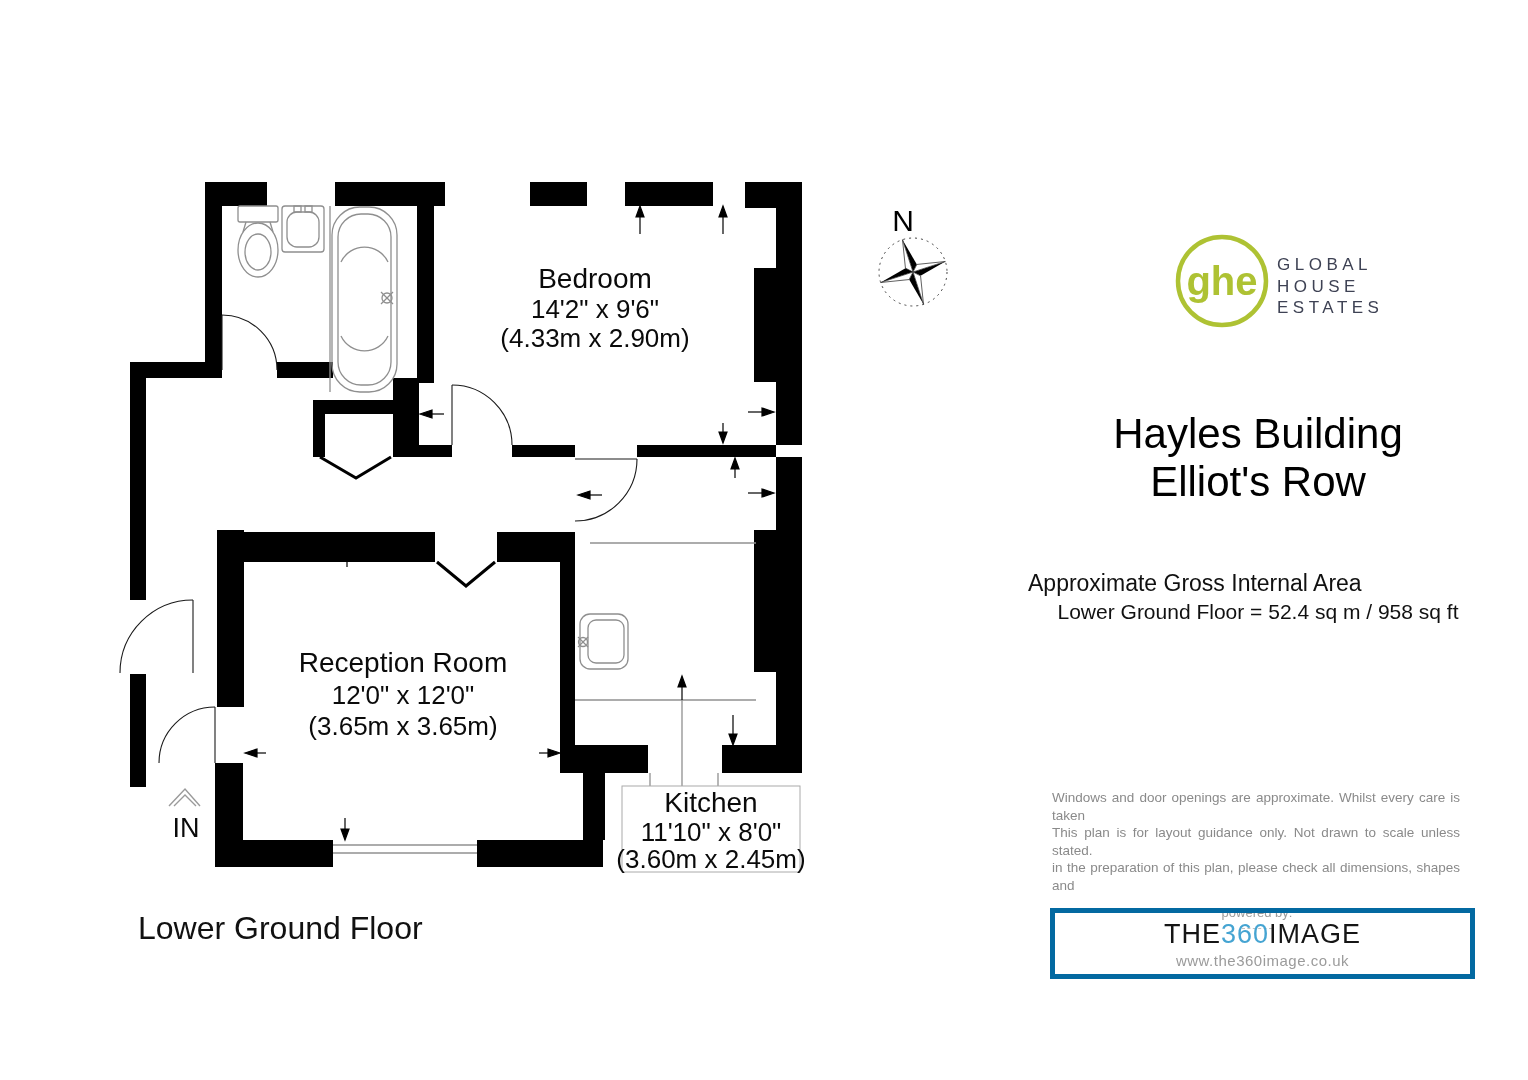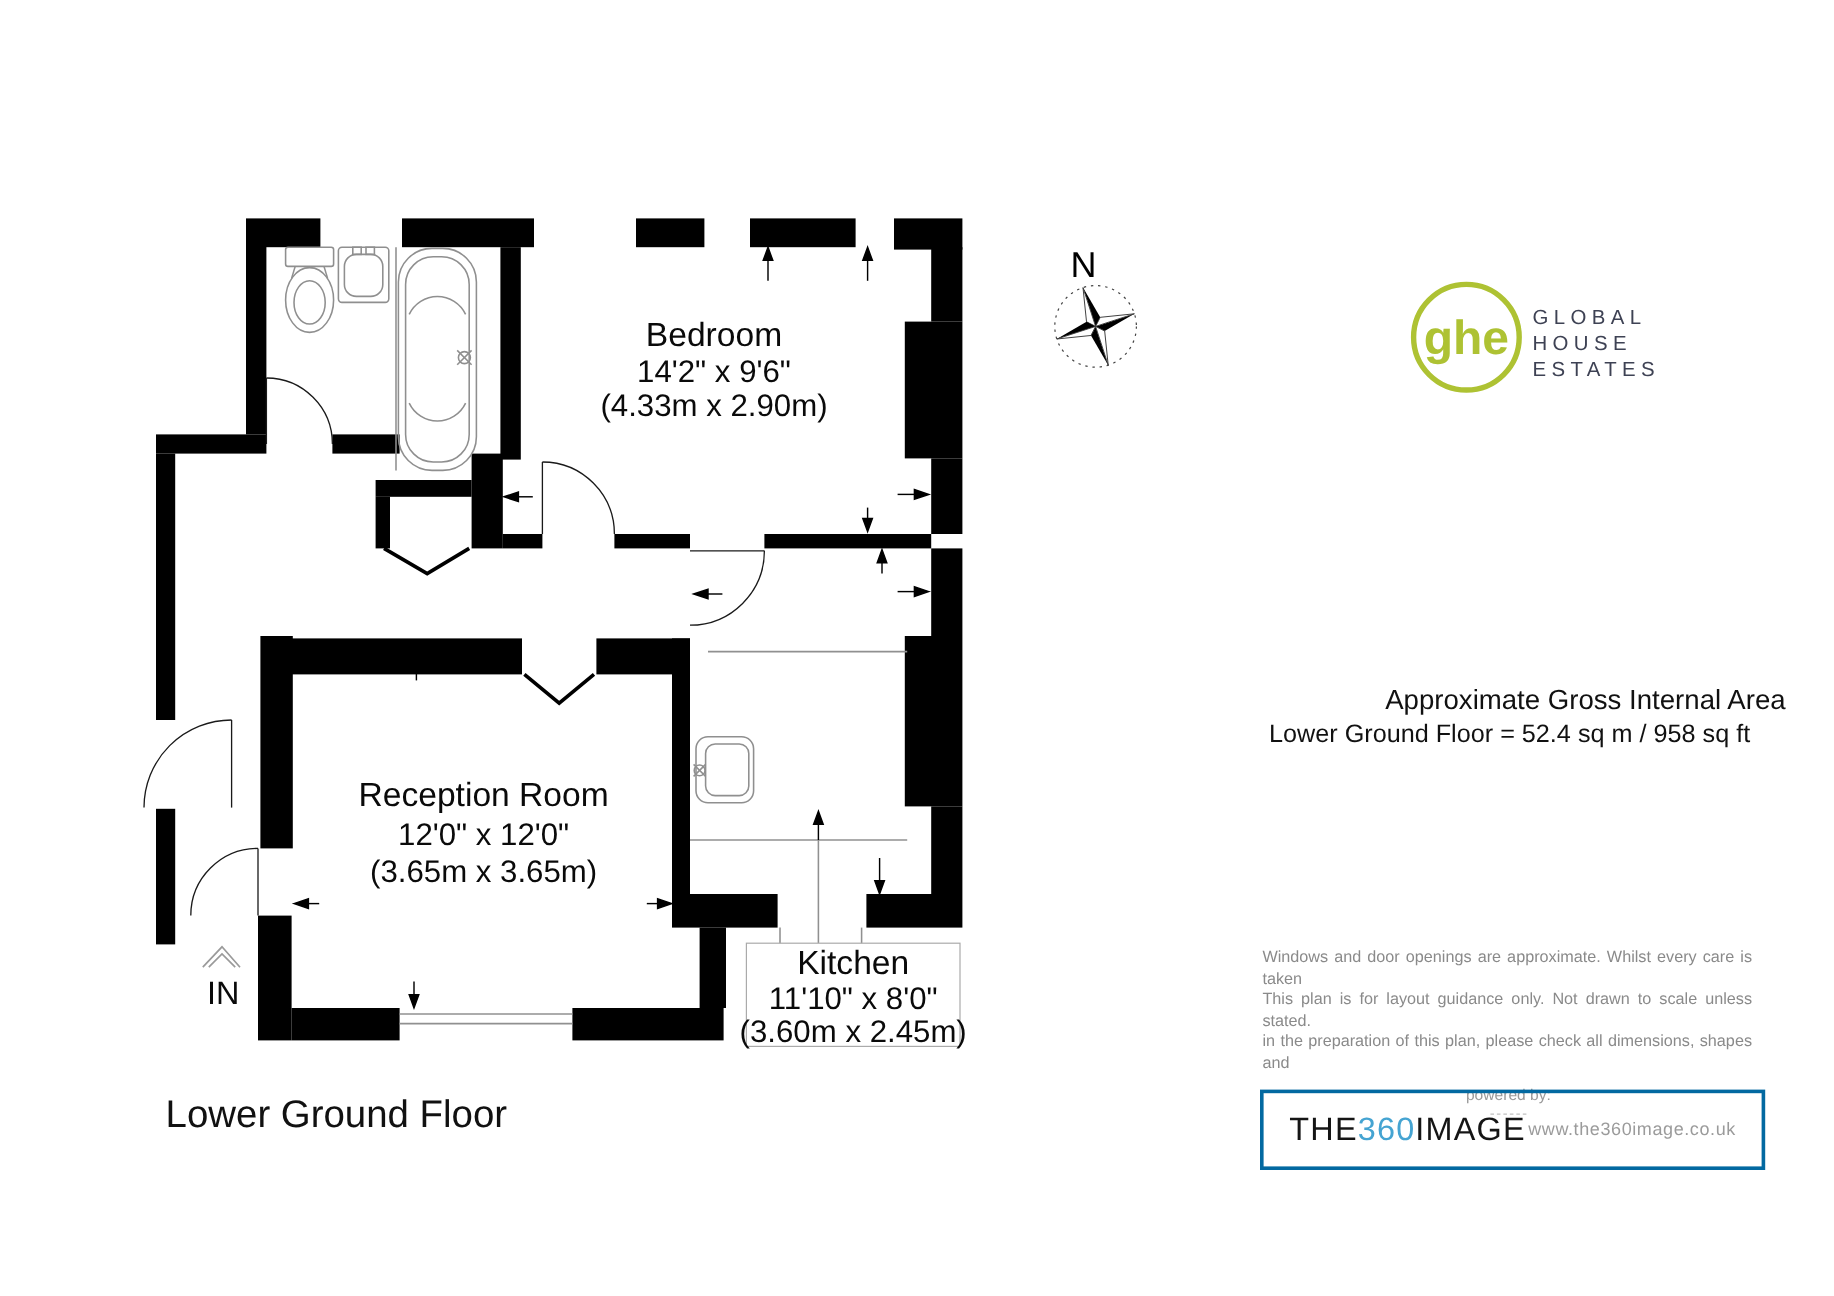--- a/index.html
+++ b/index.html
@@ -5,31 +5,31 @@
   html,body{margin:0;padding:0;background:#fff;}
   .canvas{
     position:relative;width:1528px;height:1080px;background:#fff;overflow:hidden;
     font-family:"Liberation Sans",sans-serif;color:#000;
   }
   .abs{position:absolute;}
   svg text{font-family:"Liberation Sans",sans-serif;}
   .floor-label{left:138px;top:910px;font-size:32px;color:#111;text-align:center;}
   .logo-text{left:1277px;top:254px;font-size:17px;letter-spacing:4.5px;line-height:21.5px;color:#3e4254;}
   .prop-title{left:1028px;top:410px;width:460px;text-align:center;font-size:42px;line-height:48px;color:#000;}
-  .area-heading{left:1028px;top:570px;width:460px;text-align:right;font-size:23px;color:#111;}
+  .area-heading{left:1028px;top:570px;width:460px;text-align:left;font-size:23px;color:#111;}
   .area-detail{left:1028px;top:600px;width:460px;text-align:center;font-size:21px;color:#111;}
   .disclaimer{left:1052px;top:789px;width:408px;font-size:13.5px;line-height:17.6px;color:#8a8a8a;}
   .disclaimer div{text-align:justify;text-align-last:justify;}
   .powered-row{left:1052px;top:896px;width:410px;display:flex;align-items:center;gap:8px;flex-direction:column;}
   .powered-row .dash{border-top:1px dashed #c0c0c0;height:0;}
   .powered-row .dash.long{flex:1;}
   .powered-row .dash.short{width:30px;}
   .powered-row .lbl{font-size:13px;color:#9a9a9a;white-space:nowrap;}
-  .powered-box{left:1050px;top:908px;width:415px;height:61px;border:3px solid #0369a1;
-    display:flex;flex-direction:row;align-items:center;justify-content:center;gap:2px;}
+  .powered-box{left:1050px;top:908px;width:415px;height:61px;border:5px solid #0369a1;
+    display:flex;flex-direction:column;align-items:center;justify-content:center;gap:2px;}
   .brand-line{font-size:27px;letter-spacing:1px;font-weight:500;color:#151515;}
   .brand-url{font-size:15px;color:#9b9b9b;letter-spacing:0.5px;}
 </style>
 </head>
 <body>
 
 <div class="canvas">
 
   <svg class="abs" style="left:0;top:0" width="1528" height="1080" viewBox="0 0 1528 1080">
 
@@ -251,20 +251,24 @@
   <svg class="abs" style="left:1174px;top:233px" width="96" height="96" viewBox="0 0 96 96">
     <circle cx="48" cy="48" r="44" fill="none" stroke="#aec233" stroke-width="4.5"></circle>
     <text x="48" y="62" text-anchor="middle" font-size="40" font-weight="600" fill="#aec233" font-family="Liberation Sans, sans-serif">ghe</text>
   </svg>
   <div class="abs logo-text">
     <div>GLOBAL</div>
     <div>HOUSE</div>
     <div>ESTATES</div>
   </div>
 
+  <div class="abs prop-title">
+    <div>Hayles Building</div>
+    <div>Elliot's Row</div>
+  </div>
 
   <div class="abs area-heading">Approximate Gross Internal Area</div>
   <div class="abs area-detail">Lower Ground Floor = 52.4 sq m / 958 sq ft</div>
 
   <div class="abs disclaimer">
     <div>Windows and door openings are approximate. Whilst every care is taken</div>
     <div>This plan is for layout guidance only. Not drawn to scale unless stated.</div>
     <div>in the preparation of this plan, please check all dimensions, shapes and</div>
   </div>
 

